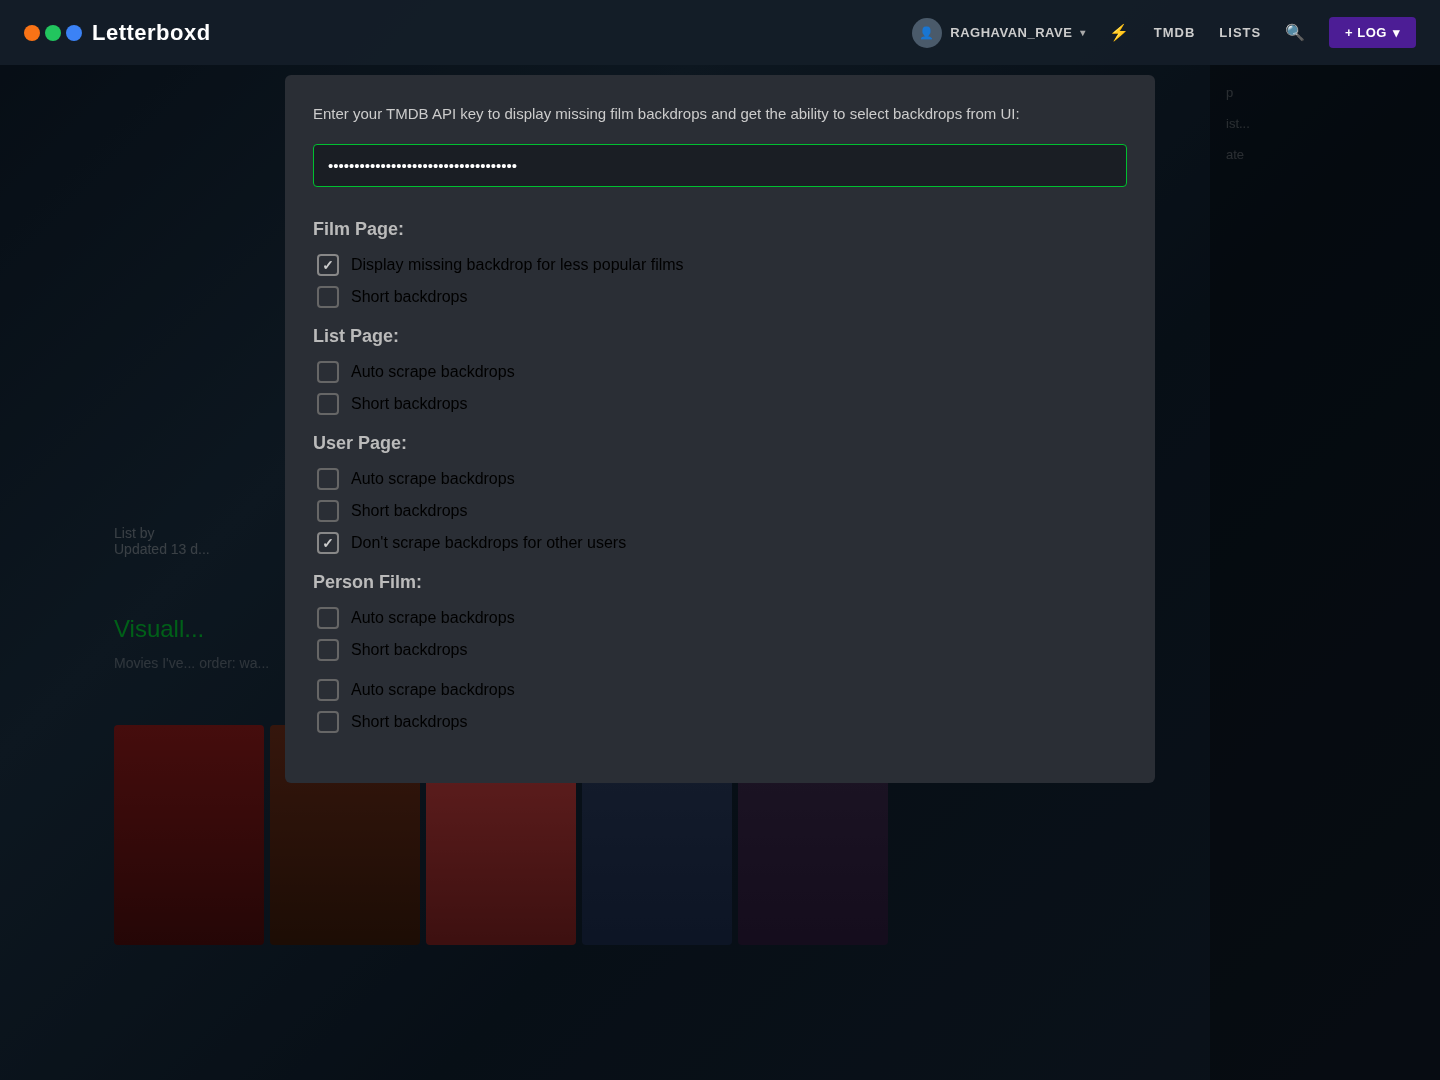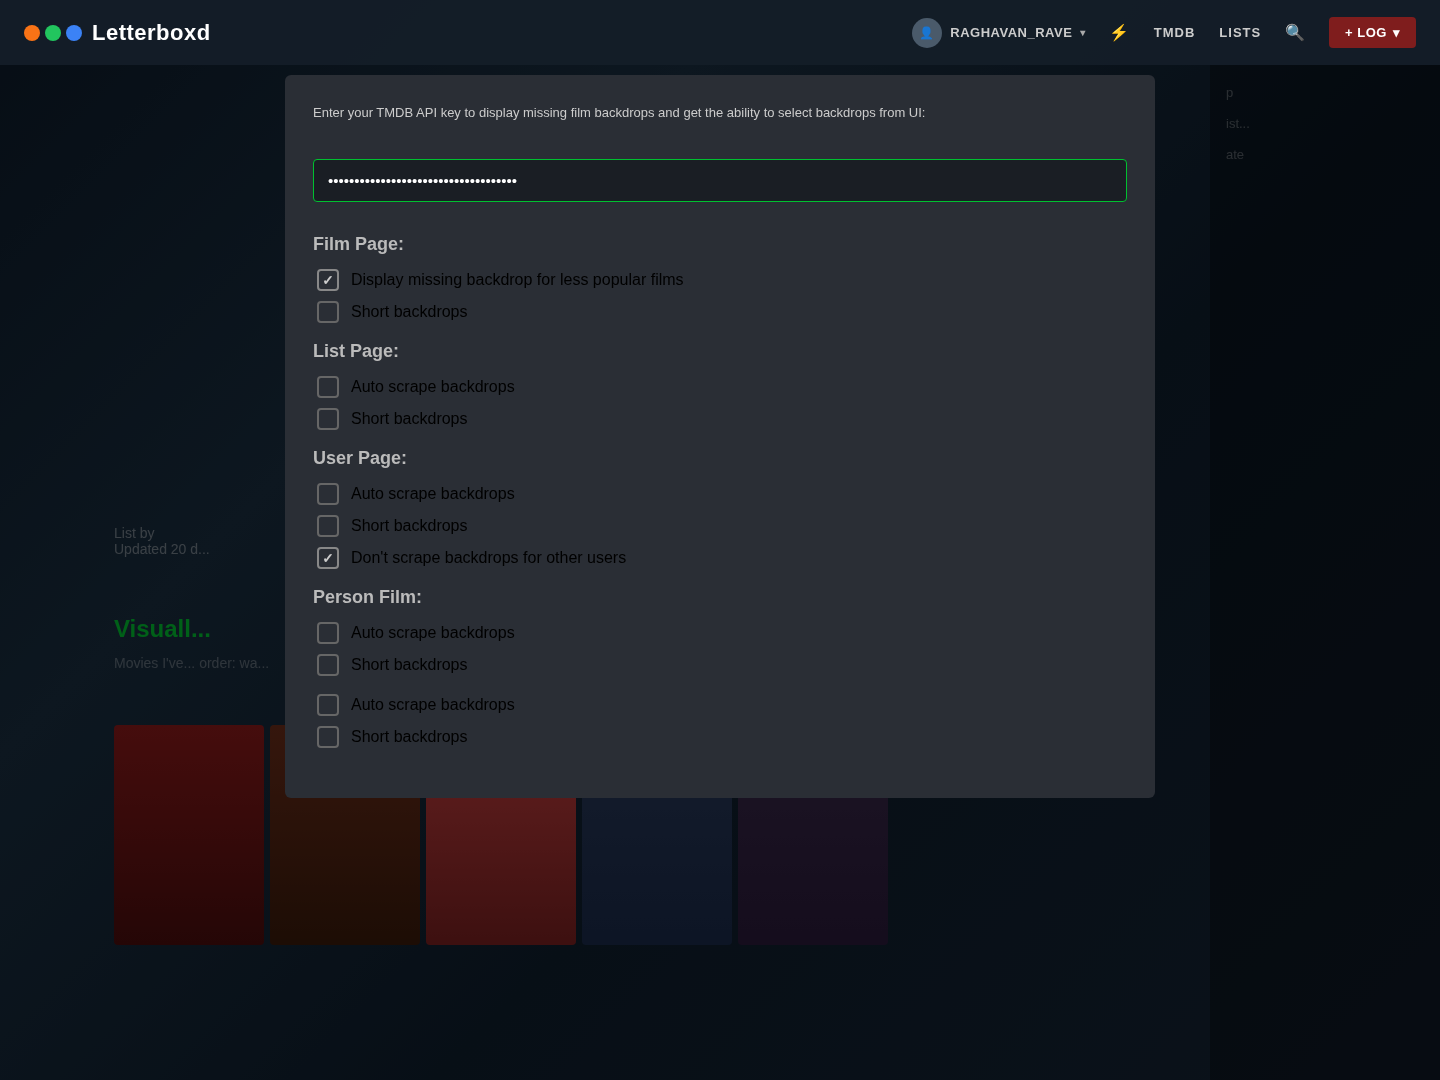--- a/index.html
+++ b/index.html
@@ -108,21 +108,21 @@
     .nav-link {
       color: #ccc;
       font-size: 13px;
       font-weight: 600;
       letter-spacing: 1px;
       cursor: pointer;
       text-decoration: none;
     }
 
     .log-btn {
-      background: #7f1d1d;
+      background: #4c1d95;
       color: #fff;
       font-size: 13px;
       font-weight: 700;
       letter-spacing: 0.5px;
       padding: 8px 16px;
       border-radius: 4px;
       display: flex;
       align-items: center;
       gap: 6px;
       cursor: pointer;
@@ -147,21 +147,21 @@
       color: rgba(255,255,255,0.4);
       font-size: 14px;
     }
 
     .bg-list-title {
       position: absolute;
       left: 114px;
       top: 550px;
       color: #00c030;
       font-size: 24px;
-      font-weight: 700;
+      font-weight: 400;
     }
 
     .bg-list-desc {
       position: absolute;
       left: 114px;
       top: 590px;
       color: rgba(255,255,255,0.3);
       font-size: 14px;
     }
 
@@ -221,23 +221,23 @@
       transform: translateX(-50%);
       width: 870px;
       background: #2a2e35;
       border-radius: 6px;
       padding: 28px 28px 32px 28px;
       z-index: 20;
     }
 
     .modal-description {
       color: #ccc;
-      font-size: 13px;
+      font-size: 15px;
       line-height: 1.5;
-      margin-bottom: 36px;
+      margin-bottom: 18px;
     }
 
     .api-key-input {
       width: 100%;
       background: #1a1e24;
       border: 1.5px solid #00c030;
       border-radius: 4px;
       padding: 12px 14px;
       color: #fff;
       font-size: 15px;
@@ -318,21 +318,21 @@
       <span>+ LOG</span>
       <span>▾</span>
     </button>
   </div>
 </nav>
 
 <div class="bg-content">
   <div class="bg-list-info">
     <span>List by</span>
     <br>
-    <span>Updated 20 d...</span>
+    <span>Updated 13 d...</span>
   </div>
   <div class="bg-list-title">Visuall...</div>
   <div class="bg-list-desc">Movies I've... order: wa...</div>
   <div class="bg-images">
     <div class="bg-img bg-img-1"></div>
     <div class="bg-img bg-img-2"></div>
     <div class="bg-img bg-img-3"></div>
     <div class="bg-img bg-img-4"></div>
     <div class="bg-img bg-img-5"></div>
   </div>

